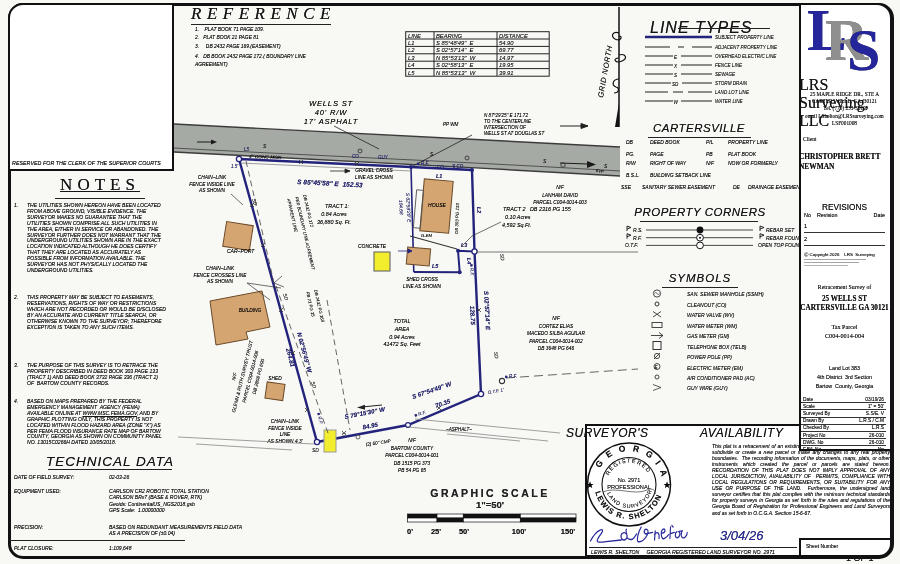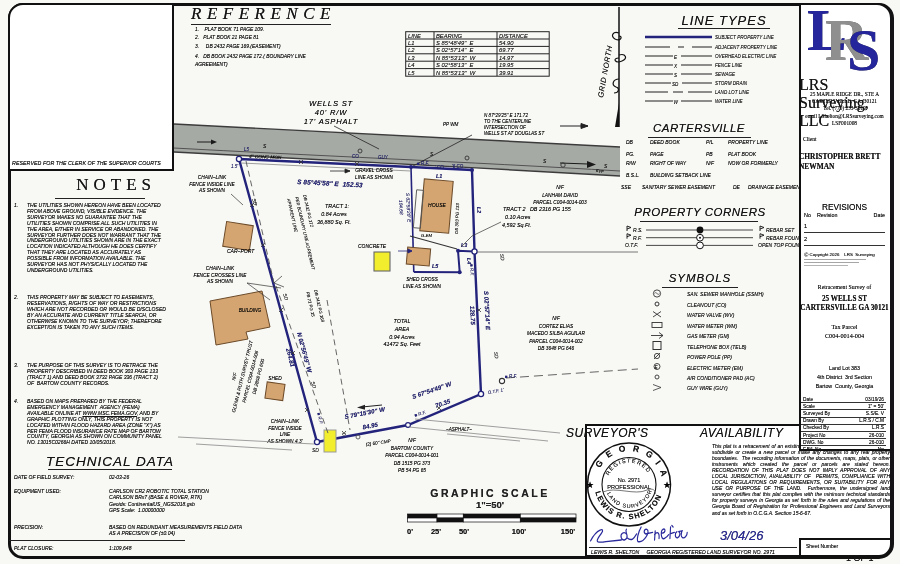--- a/index.html
+++ b/index.html
@@ -271,21 +271,21 @@
 
   <path d="M398,251 h14 l-4,-2 v4 l4,-2" fill="#23237c" stroke="#23237c" stroke-width="0.8"></path>
 </svg>
 
 <div class="abs" style="left:8px;top:3px;width:880px;height:550px;border:3px solid #111;border-radius:15px;"></div>
 
 <div class="abs" style="left:8px;top:3px;width:162px;height:164px;border:2.5px solid #111;border-radius:15px 0 0 0;background:#fff;"></div>
 
 <div class="abs hand" style="left:12px;top:160px;width:162px;font-size:5.3px;letter-spacing:0.05px;white-space:nowrap;">RESERVED  FOR  THE  CLERK  OF  THE  SUPERIOR  COURTS</div>
 
-<div class="abs ser" style="left:44px;top:175px;width:112px;text-align:right;font-size:17px;letter-spacing:5px;">NOTES</div>
+<div class="abs ser" style="left:44px;top:175px;width:112px;text-align:center;font-size:17px;letter-spacing:5px;text-decoration:underline;">NOTES</div>
 <div class="abs" style="left:55px;top:198px;width:90px;border-top:1.3px solid #222;"></div>
 
 <div class="abs hand" style="left:14px;top:203px;width:152px;font-size:5.05px;line-height:5.9px;">
   <div class="abs" style="left:0;top:0;width:13px;">1.</div>
   <div class="abs" style="left:13px;top:0;width:139px;">THE UTILITIES SHOWN HEREON HAVE BEEN LOCATED FROM ABOVE GROUND, VISIBLE EVIDENCE. THE SURVEYOR MAKES NO GUARANTEE THAT THE UTILITIES SHOWN COMPRISE ALL SUCH UTILITIES IN THE AREA, EITHER IN SERVICE OR ABANDONED. THE SURVEYOR FURTHER DOES NOT WARRANT THAT THE UNDERGROUND UTILITIES SHOWN ARE IN THE EXACT LOCATION INDICATED ALTHOUGH HE DOES CERTIFY THAT THEY ARE LOCATED AS ACCURATELY AS POSSIBLE FROM INFORMATION AVAILABLE. THE SURVEYOR HAS NOT PHYSICALLY LOCATED THE UNDERGROUND UTILITIES.</div>
   <div class="abs" style="left:0;top:92px;width:13px;">2.</div>
   <div class="abs" style="left:13px;top:92px;width:139px;">THIS PROPERTY MAY BE SUBJECT TO EASEMENTS, RESERVATIONS, RIGHTS OF WAY OR RESTRICTIONS WHICH ARE NOT RECORDED OR WOULD BE DISCLOSED BY AN ACCURATE AND CURRENT TITLE SEARCH, OR OTHERWISE KNOWN TO THE SURVEYOR; THEREFORE EXCEPTION IS TAKEN TO ANY SUCH ITEMS.</div>
   <div class="abs" style="left:0;top:160px;width:13px;">3.</div>
   <div class="abs" style="left:13px;top:160px;width:139px;">THE PURPOSE OF THIS SURVEY IS TO RETRACE THE PROPERTY DESCRIBED IN DEED BOOK 303 PAGE 133 (TRACT 1) AND DEED BOOK 3732 PAGE 336 (TRACT 2) OF&nbsp; BARTOW COUNTY RECORDS.</div>
   <div class="abs" style="left:0;top:196px;width:13px;">4.</div>
@@ -355,21 +355,21 @@
 
 <svg class="abs" style="left:592px;top:5px;" width="45" height="125" viewBox="0 0 45 125">
   <line x1="27" y1="2" x2="27" y2="122" stroke="#111" stroke-width="1.5"></line>
   <path d="M27,98 L23,122 L27,122 Z" fill="#111"></path>
   <path d="M27,28 C21,26 18,31 23,34 C29,37 31,31 27,31" fill="none" stroke="#111" stroke-width="1.2"></path>
   <path d="M27,50 C34,48 36,54 30,56 C23,59 20,53 27,53" fill="none" stroke="#111" stroke-width="1.2"></path>
   <path d="M27,74 C21,74 19,80 24,82 C28,83 27,88 22,88" fill="none" stroke="#111" stroke-width="1.2"></path>
   <text x="11" y="93" font-size="7.6" font-style="italic" transform="rotate(-80 11 93)" fill="#111" letter-spacing="0.5">GRID NORTH</text>
 </svg>
 
-<div class="abs hand" style="left:650px;top:13px;width:148px;text-align:center;font-size:13px;letter-spacing:1px;">LINE TYPES</div>
+<div class="abs hand" style="left:650px;top:19px;width:148px;text-align:left;font-size:16px;letter-spacing:1px;">LINE TYPES</div>
 <div class="abs" style="left:678px;top:28px;width:92px;border-top:1px solid #222;"></div>
 
 <svg class="abs" style="left:628px;top:31px;" width="172" height="78" viewBox="0 0 172 78">
   <g font-size="4.6" font-style="italic" fill="#1c1c1c">
     <line x1="17" y1="6" x2="84" y2="6" stroke="#23237c" stroke-width="2.3"></line>
         <text x="87" y="8">SUBJECT  PROPERTY  LINE</text>
     <line x1="17" y1="16" x2="42" y2="16" stroke="#333" stroke-width="1.1"></line>
         <line x1="50" y1="16" x2="56" y2="16" stroke="#333" stroke-width="1.1"></line>
         <line x1="64" y1="16" x2="84" y2="16" stroke="#333" stroke-width="1.1"></line>
         <text x="87" y="18">ADJACENT  PROPERTY  LINE</text>

